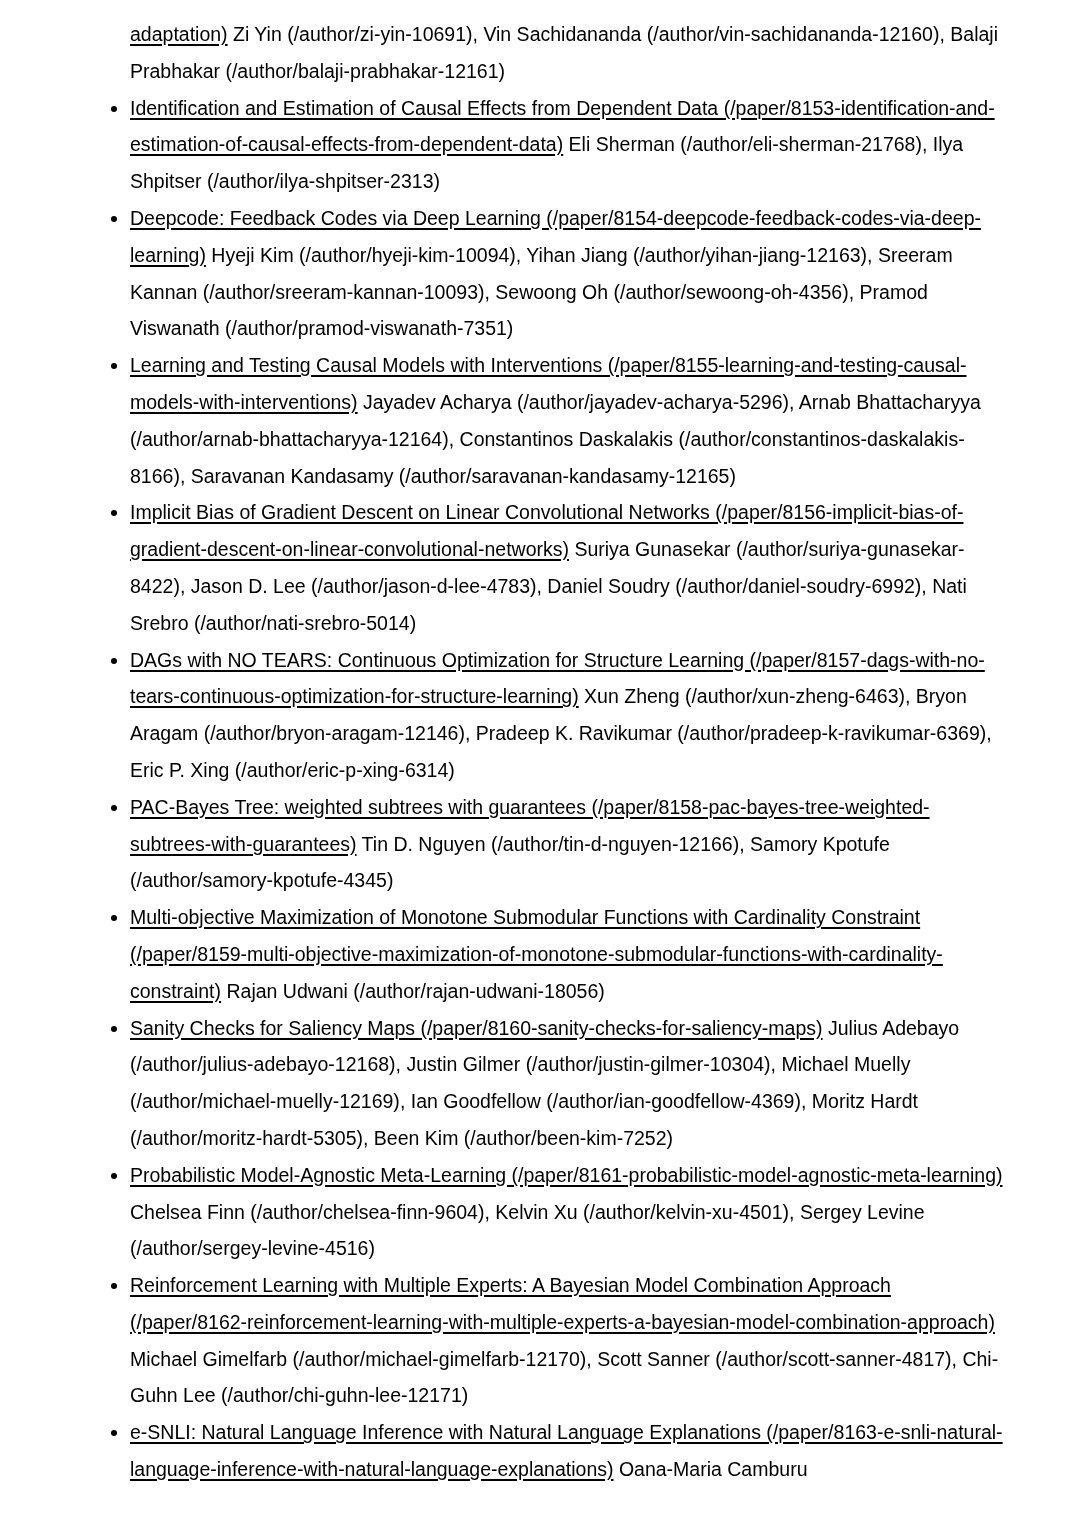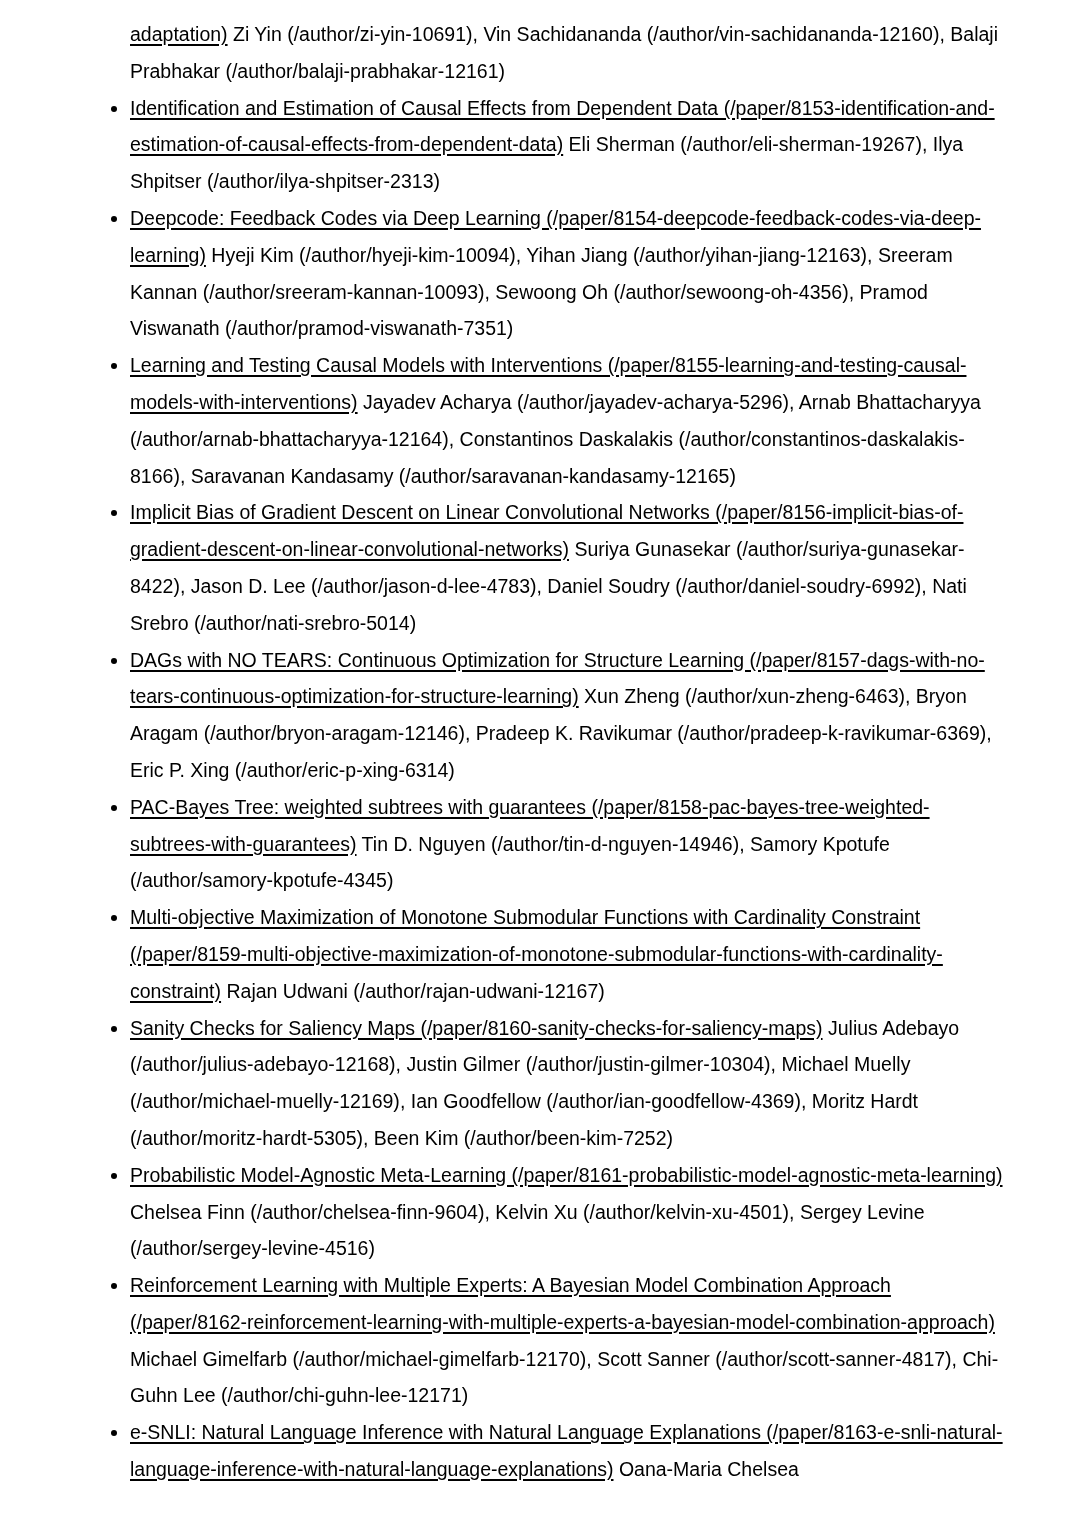--- a/index.html
+++ b/index.html
@@ -43,25 +43,25 @@
     text-decoration: none;
     cursor: pointer;
   }
 </style>
 </head>
 <body>
 
 <div class="screen">
   <ul class="paper-list">
       <li class="continuation"><span class="paper-link">adaptation)</span> <span class="author-link">Zi Yin (/author/zi-yin-10691)</span>, <span class="author-link">Vin Sachidananda (/author/vin-sachidananda-12160)</span>, <span class="author-link">Balaji Prabhakar (/author/balaji-prabhakar-12161)</span></li>
-      <li><span class="paper-link">Identification and Estimation of Causal Effects from Dependent Data (/paper/8153-identification-and-estimation-of-causal-effects-from-dependent-data)</span> <span class="author-link">Eli Sherman (/author/eli-sherman-19267)</span>, <span class="author-link">Ilya Shpitser (/author/ilya-shpitser-2313)</span></li>
+      <li><span class="paper-link">Identification and Estimation of Causal Effects from Dependent Data (/paper/8153-identification-and-estimation-of-causal-effects-from-dependent-data)</span> <span class="author-link">Eli Sherman (/author/eli-sherman-21768)</span>, <span class="author-link">Ilya Shpitser (/author/ilya-shpitser-2313)</span></li>
       <li><span class="paper-link">Deepcode: Feedback Codes via Deep Learning (/paper/8154-deepcode-feedback-codes-via-deep-learning)</span> <span class="author-link">Hyeji Kim (/author/hyeji-kim-10094)</span>, <span class="author-link">Yihan Jiang (/author/yihan-jiang-12163)</span>, <span class="author-link">Sreeram Kannan (/author/sreeram-kannan-10093)</span>, <span class="author-link">Sewoong Oh (/author/sewoong-oh-4356)</span>, <span class="author-link">Pramod Viswanath (/author/pramod-viswanath-7351)</span></li>
       <li><span class="paper-link">Learning and Testing Causal Models with Interventions (/paper/8155-learning-and-testing-causal-models-with-interventions)</span> <span class="author-link">Jayadev Acharya (/author/jayadev-acharya-5296)</span>, <span class="author-link">Arnab Bhattacharyya (/author/arnab-bhattacharyya-12164)</span>, <span class="author-link">Constantinos Daskalakis (/author/constantinos-daskalakis-8166)</span>, <span class="author-link">Saravanan Kandasamy (/author/saravanan-kandasamy-12165)</span></li>
       <li><span class="paper-link">Implicit Bias of Gradient Descent on Linear Convolutional Networks (/paper/8156-implicit-bias-of-gradient-descent-on-linear-convolutional-networks)</span> <span class="author-link">Suriya Gunasekar (/author/suriya-gunasekar-8422)</span>, <span class="author-link">Jason D. Lee (/author/jason-d-lee-4783)</span>, <span class="author-link">Daniel Soudry (/author/daniel-soudry-6992)</span>, <span class="author-link">Nati Srebro (/author/nati-srebro-5014)</span></li>
       <li><span class="paper-link">DAGs with NO TEARS: Continuous Optimization for Structure Learning (/paper/8157-dags-with-no-tears-continuous-optimization-for-structure-learning)</span> <span class="author-link">Xun Zheng (/author/xun-zheng-6463)</span>, <span class="author-link">Bryon Aragam (/author/bryon-aragam-12146)</span>, <span class="author-link">Pradeep K. Ravikumar (/author/pradeep-k-ravikumar-6369)</span>, <span class="author-link">Eric P. Xing (/author/eric-p-xing-6314)</span></li>
-      <li><span class="paper-link">PAC-Bayes Tree: weighted subtrees with guarantees (/paper/8158-pac-bayes-tree-weighted-subtrees-with-guarantees)</span> <span class="author-link">Tin D. Nguyen (/author/tin-d-nguyen-14946)</span>, <span class="author-link">Samory Kpotufe (/author/samory-kpotufe-4345)</span></li>
-      <li><span class="paper-link">Multi-objective Maximization of Monotone Submodular Functions with Cardinality Constraint (/paper/8159-multi-objective-maximization-of-monotone-submodular-functions-with-cardinality-constraint)</span> <span class="author-link">Rajan Udwani (/author/rajan-udwani-12167)</span></li>
+      <li><span class="paper-link">PAC-Bayes Tree: weighted subtrees with guarantees (/paper/8158-pac-bayes-tree-weighted-subtrees-with-guarantees)</span> <span class="author-link">Tin D. Nguyen (/author/tin-d-nguyen-12166)</span>, <span class="author-link">Samory Kpotufe (/author/samory-kpotufe-4345)</span></li>
+      <li><span class="paper-link">Multi-objective Maximization of Monotone Submodular Functions with Cardinality Constraint (/paper/8159-multi-objective-maximization-of-monotone-submodular-functions-with-cardinality-constraint)</span> <span class="author-link">Rajan Udwani (/author/rajan-udwani-18056)</span></li>
       <li><span class="paper-link">Sanity Checks for Saliency Maps (/paper/8160-sanity-checks-for-saliency-maps)</span> <span class="author-link">Julius Adebayo (/author/julius-adebayo-12168)</span>, <span class="author-link">Justin Gilmer (/author/justin-gilmer-10304)</span>, <span class="author-link">Michael Muelly (/author/michael-muelly-12169)</span>, <span class="author-link">Ian Goodfellow (/author/ian-goodfellow-4369)</span>, <span class="author-link">Moritz Hardt (/author/moritz-hardt-5305)</span>, <span class="author-link">Been Kim (/author/been-kim-7252)</span></li>
       <li><span class="paper-link">Probabilistic Model-Agnostic Meta-Learning (/paper/8161-probabilistic-model-agnostic-meta-learning)</span> <span class="author-link">Chelsea Finn (/author/chelsea-finn-9604)</span>, <span class="author-link">Kelvin Xu (/author/kelvin-xu-4501)</span>, <span class="author-link">Sergey Levine (/author/sergey-levine-4516)</span></li>
       <li><span class="paper-link">Reinforcement Learning with Multiple Experts: A Bayesian Model Combination Approach (/paper/8162-reinforcement-learning-with-multiple-experts-a-bayesian-model-combination-approach)</span> <span class="author-link">Michael Gimelfarb (/author/michael-gimelfarb-12170)</span>, <span class="author-link">Scott Sanner (/author/scott-sanner-4817)</span>, <span class="author-link">Chi-Guhn Lee (/author/chi-guhn-lee-12171)</span></li>
-      <li><span class="paper-link">e-SNLI: Natural Language Inference with Natural Language Explanations (/paper/8163-e-snli-natural-language-inference-with-natural-language-explanations)</span> <span class="author-link">Oana-Maria Chelsea</span></li>
+      <li><span class="paper-link">e-SNLI: Natural Language Inference with Natural Language Explanations (/paper/8163-e-snli-natural-language-inference-with-natural-language-explanations)</span> <span class="author-link">Oana-Maria Camburu</span></li>
     </ul>
 </div>
 
 </body></html>

